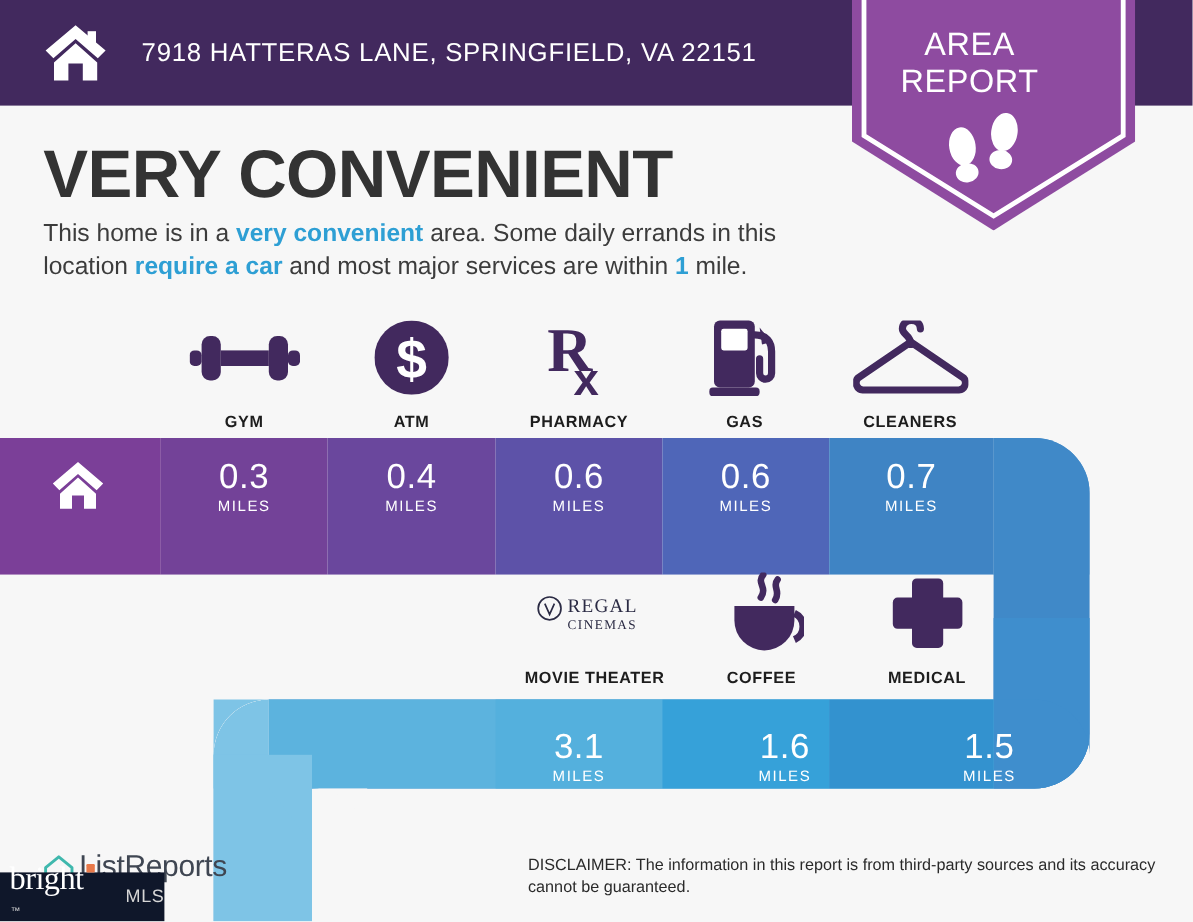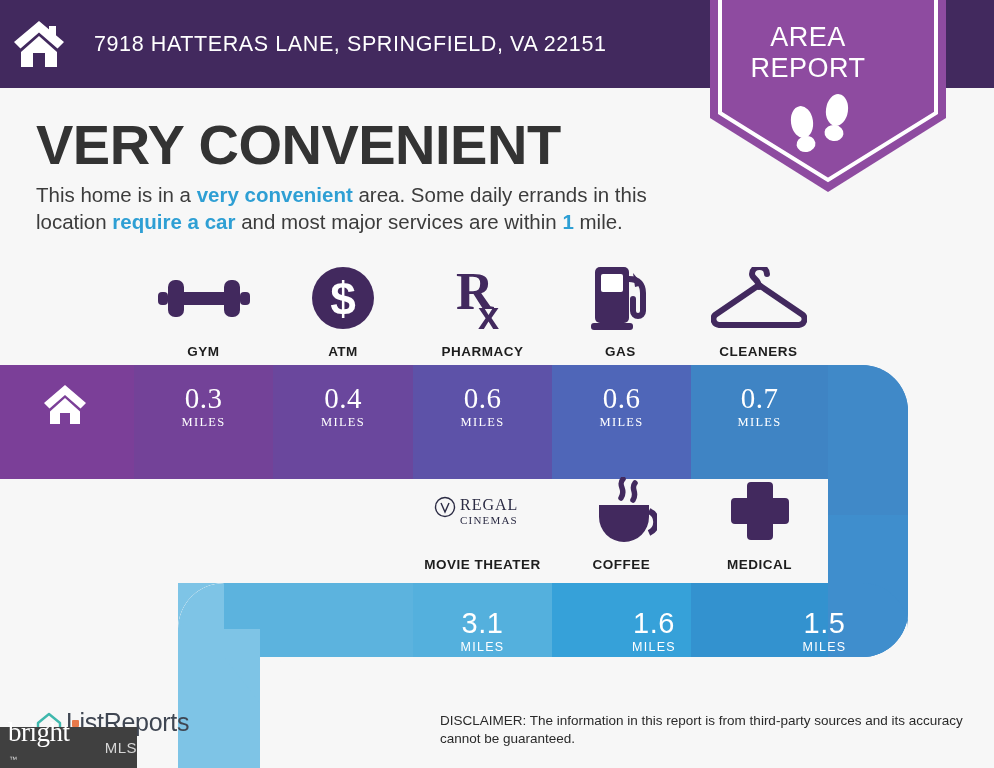--- a/index.html
+++ b/index.html
@@ -26,21 +26,21 @@
 
   
   .header {
     position: absolute;
     left: 0; top: 0;
     width: 994px;
     height: 88px;
     background: #42295e;
     display: flex;
     align-items: center;
-    padding-left: 12px;
+    padding-left: 36px;
   }
   .header-house { width: 54px; height: 50px; flex: 0 0 auto; }
   .header-address {
     margin-left: 28px;
     color: #ffffff;
     font-size: 21.5px;
     letter-spacing: 0.6px;
     white-space: nowrap;
   }
 
@@ -108,25 +108,25 @@
   .icon-label {
     margin-top: 10px;
     font-size: 13.5px;
     font-weight: bold;
     color: #1d1d1d;
     letter-spacing: 0.5px;
     white-space: nowrap;
   }
 
   #icon-row-1 { left: 134px; top: 262px; }
-  #icon-row-2 { left: 413px; top: 475px; }
+  #icon-row-2 { left: 426px; top: 475px; }
 
   
   .dist-row { position: absolute; display: flex; z-index: 4; pointer-events: none; }
-  #dist-row-1 { left: 134px; top: 367px; height: 78px; font-family: Liberation Serif, serif; }
+  #dist-row-1 { left: 134px; top: 367px; height: 78px; }
   #dist-row-2 { left: 413px; top: 592px; height: 78px; gap: 40px; }
 
   .dist-cell {
     display: flex;
     flex-direction: column;
     align-items: center;
     justify-content: center;
     color: #ffffff;
   }
   .dist-value { font-size: 29px; line-height: 30px; letter-spacing: 0.5px; }
@@ -165,21 +165,21 @@
     color: #2a2a2a;
     z-index: 6;
   }
   .disclaimer b { font-weight: normal; }
 
   
   .watermark {
     position: absolute;
     left: 0; top: 727px;
     width: 137px; height: 41px;
-    background: #404040;
+    background: #0f172a;
     display: flex;
     align-items: center;
     z-index: 10;
   }
   .wm-bright {
     margin-left: 8px;
     font-family: "Liberation Serif", serif;
     font-size: 27px;
     color: #ffffff;
     letter-spacing: -0.5px;

